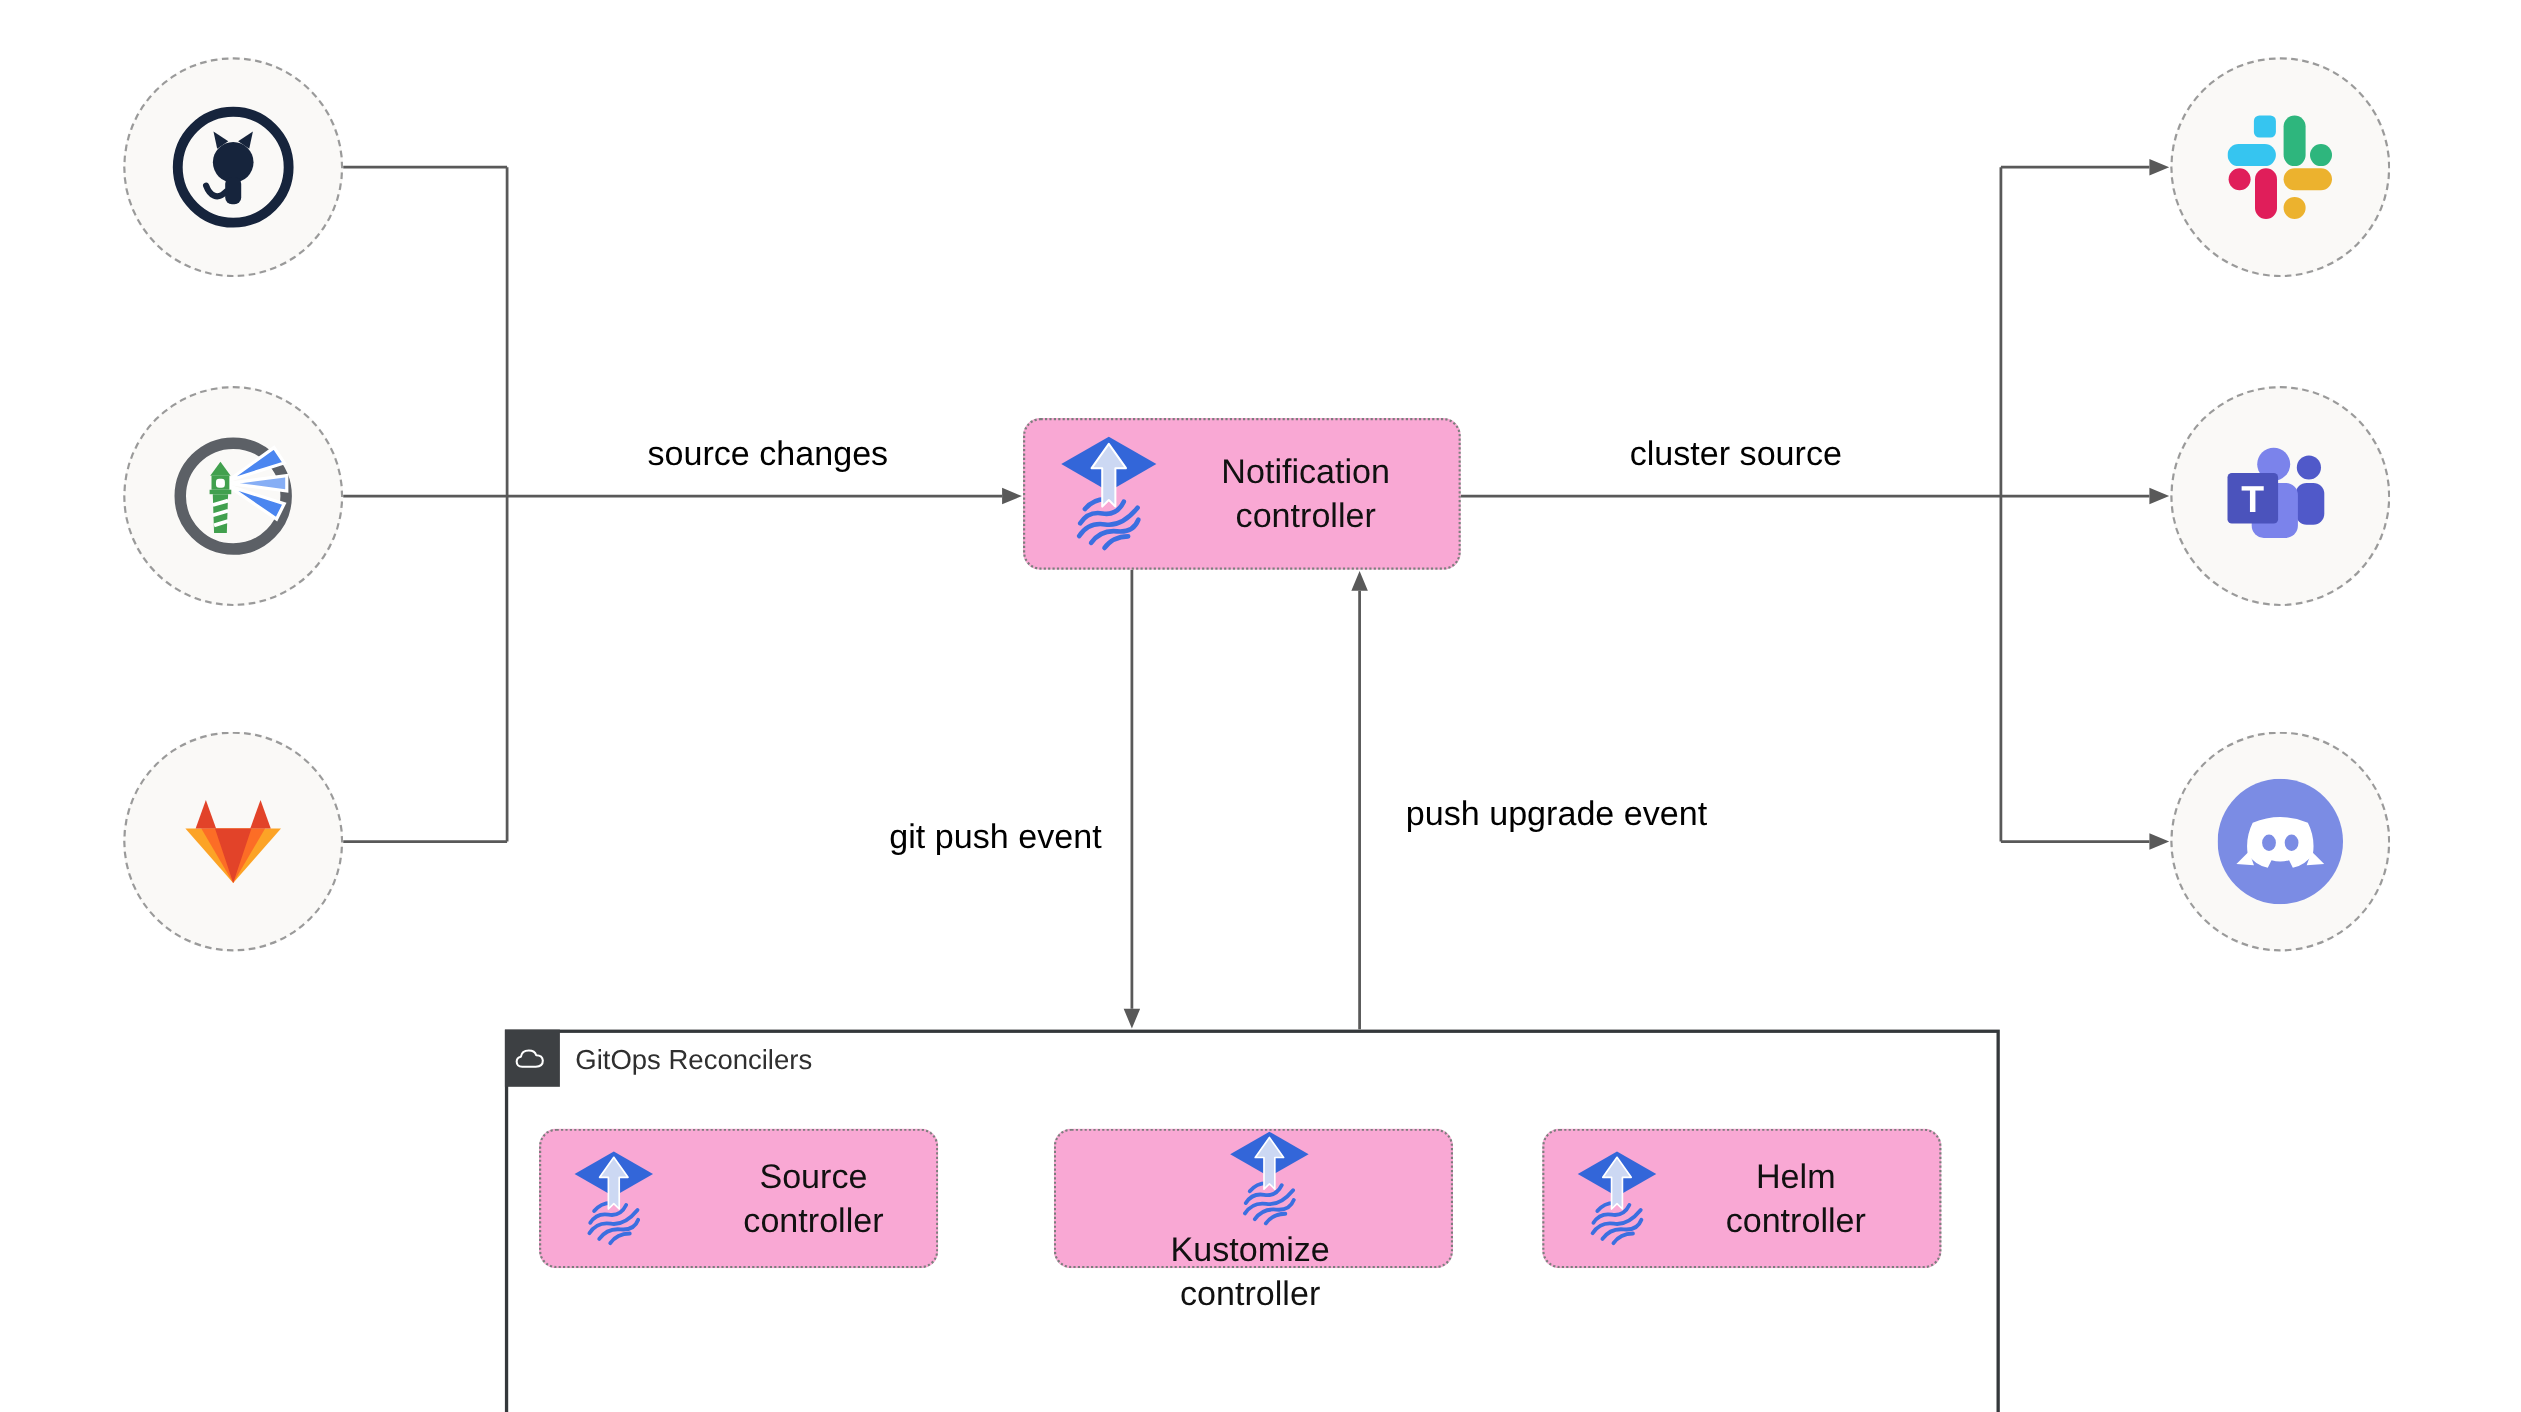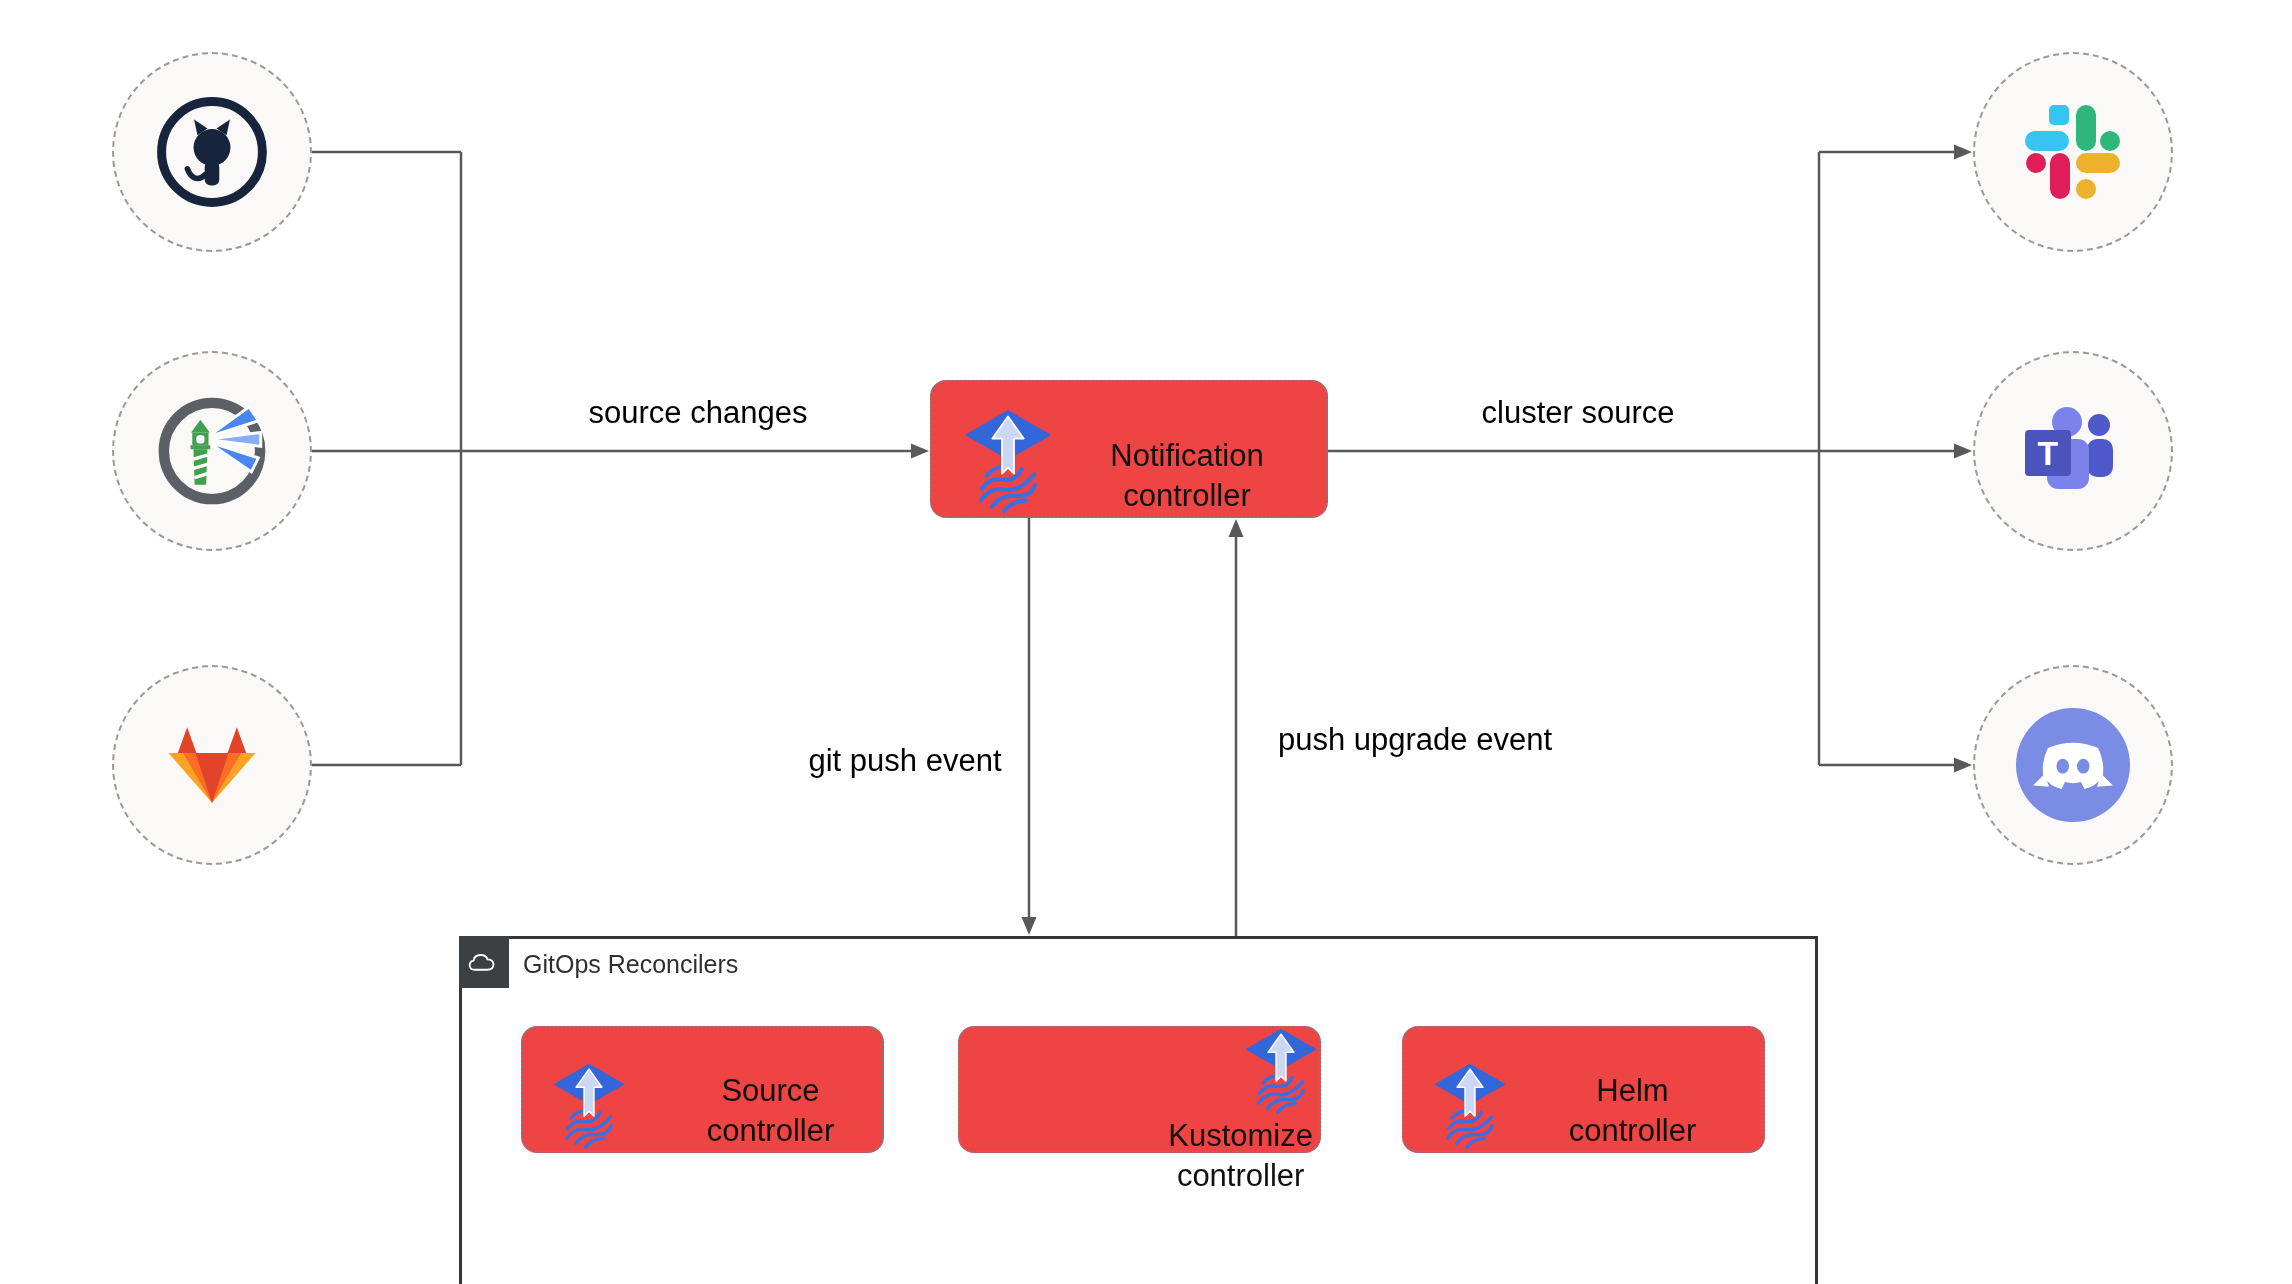--- a/index.html
+++ b/index.html
@@ -7,22 +7,22 @@
     position:relative;width:2292px;height:1284px;background:#ffffff;
     font-family:"Liberation Sans",sans-serif;overflow:hidden;
   }
   .connectors{position:absolute;left:0;top:0;width:2292px;height:1284px;}
   .circle{
     position:absolute;width:200px;height:200px;border-radius:50%;
     border:2.5px dashed #9a9a9a;background:#faf9f7;box-sizing:border-box;
     display:flex;align-items:center;justify-content:center;
   }
   .node{
-    position:absolute;display:flex;align-items:flex-end;
-    border:2.5px dotted #7d7d7d;border-radius:16px;background:#ef4444;
+    position:absolute;display:flex;align-items:center;
+    border:2.5px dotted #7d7d7d;border-radius:16px;background:#f9a8d4;
     box-sizing:border-box;
   }
   .node .flux-wrap{flex:none;display:flex;align-items:center;justify-content:center;}
   .node .nlabel{
     flex:1;text-align:center;font-size:31px;line-height:40px;color:#111;
     white-space:pre-line;padding-right:6px;
   }
   .notif{left:930px;top:380px;width:398px;height:138px;}
   .notif .flux-wrap{margin-left:30px;}
   .edge-label{
@@ -33,21 +33,21 @@
     position:absolute;left:459px;top:936px;width:1359px;height:361px;
     border:3px solid #34383b;background:#ffffff;box-sizing:border-box;
   }
   .header-sq{
     position:absolute;left:-3px;top:-3px;width:50px;height:52px;background:#3d4043;
     display:flex;align-items:center;justify-content:center;
   }
   .container-title{position:absolute;left:61px;top:11px;font-size:25px;color:#2f2f2f;white-space:nowrap;}
   .rnode{top:87px;width:363px;height:127px;}
   .rnode .flux-wrap{margin-left:28px;}
-  .rnode-0{left:59px;gap:38px;}
+  .rnode-0{left:28px;gap:38px;}
   .rnode-1{left:496px;flex-direction:column;}
   .rnode-2{left:940px;}
   .hidden-defs{position:absolute;width:0;height:0;overflow:hidden;}
 </style>
 </head>
 <body>
 
 <svg class="hidden-defs" aria-hidden="true">
   <defs>
     <symbol id="flux-sym" viewBox="0 0 100 116">

